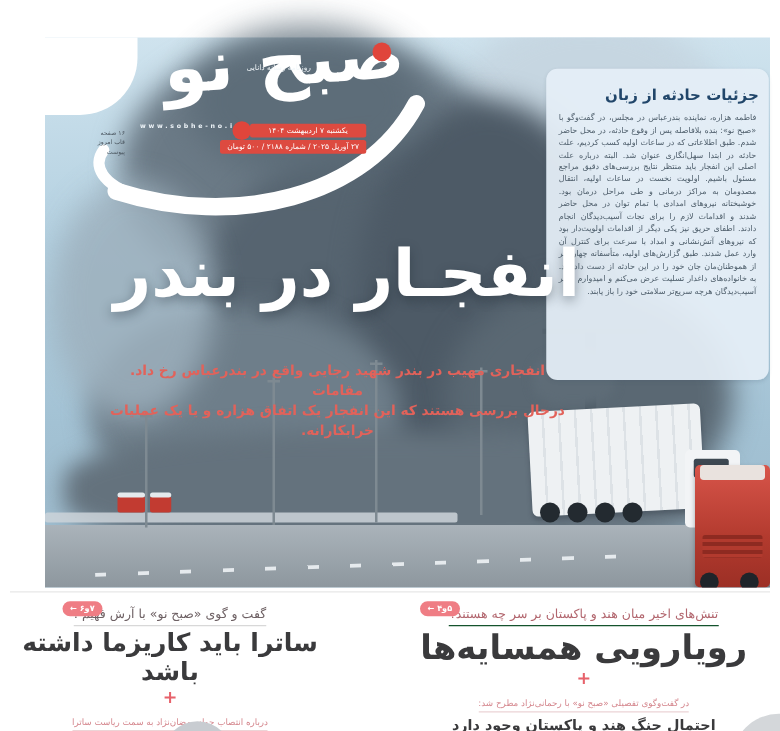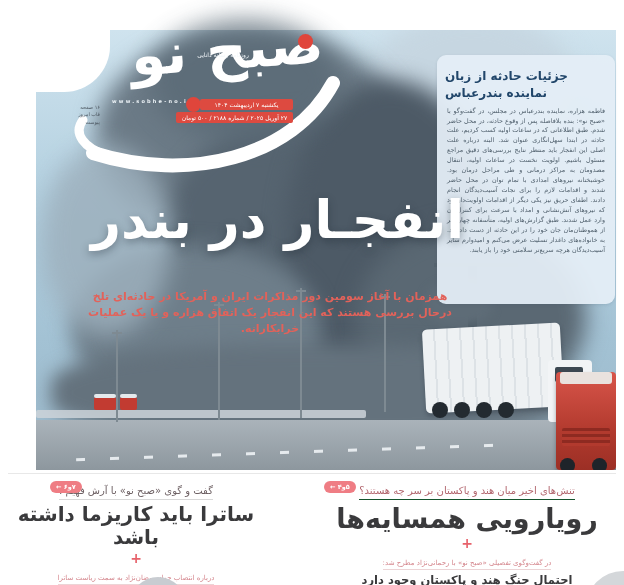--- a/index.html
+++ b/index.html
@@ -61,41 +61,41 @@
   #dot1{left:298px;top:34px;width:15px;height:15px;}
   #dot2{left:186px;top:97px;width:15px;height:15px;}
   .edbar{background:#dd4a40;border-radius:2px;height:11px;color:#fff;font-size:6px;
          line-height:11px;text-align:center;direction:rtl;overflow:hidden;}
   #edbar1{left:200px;top:99px;width:93px;}
   #edbar2{left:176px;top:112px;width:117px;}
   #sidenotes{left:70px;top:104px;width:30px;font-size:5px;line-height:1.45;color:#4d5862;direction:rtl;text-align:right;}
   
   #incident{left:437px;top:55px;width:178px;height:249px;background:rgba(228,238,246,.94);
             border-radius:9px;box-shadow:0 1px 3px rgba(60,80,100,.15);}
-  #incTitle{margin:13px 8px 4px;text-align:left;color:#21466a;font-weight:bold;font-size:12px;line-height:1.4;direction:rtl;}
+  #incTitle{margin:13px 8px 4px;text-align:right;color:#21466a;font-weight:bold;font-size:12px;line-height:1.4;direction:rtl;}
   #incBody{margin:5px 10px;font-size:6.4px;line-height:1.55;color:#4e5e6b;text-align:justify;direction:rtl;}
   
   #leadHead{left:80px;top:190px;width:395px;text-align:center;color:#fff;font-size:52px;font-weight:bold;
             direction:rtl;text-shadow:0 3px 9px rgba(30,40,50,.4);}
   #leadSub{left:85px;top:289px;width:370px;text-align:center;color:#e2625a;font-size:11px;font-weight:bold;
            line-height:1.45;direction:rtl;}
   .pagepill{display:inline-block;background:#dd4a40;color:#fff;font-size:7px;font-weight:bold;
             padding:1.5px 5px;border-radius:3px;vertical-align:middle;margin:0 4px;direction:rtl;}
   
   #divider{left:8px;top:473px;width:608px;height:1px;background:#e8e8e8;}
   .block{position:absolute;top:479px;text-align:center;direction:rtl;}
   #blockL{left:12px;width:248px;}
   #blockR{left:318px;width:298px;}
   .kickrow{position:relative;height:21px;}
   .kick{display:inline-block;font-size:10px;padding-bottom:3px;}
   #blockL .kick{color:#6e6164;border-bottom:1px solid #d8d8d8;}
   #blockR .kick{color:#b2666e;border-bottom:1px solid #14532d;}
   .badge{position:absolute;top:2px;background:#ef7d84;color:#fff;font-size:6.5px;font-weight:bold;
          padding:2px 6px;border-radius:8px;direction:rtl;}
-  #blockL .badge{left:38px;} #blockR .badge{left:6px;}
+  #blockL .badge{left:38px;} #blockR .badge{left:18px;}
   .bighead{font-weight:bold;color:#3a3a3c;margin-top:3px;line-height:1.15;}
   #blockL .bighead{font-size:20px;} #blockR .bighead{font-size:27px;}
   .plus{color:#e7626b;font-size:14px;font-weight:bold;line-height:1;margin-top:2px;}
   .subkick{display:inline-block;font-size:7px;color:#d4858c;border-bottom:1px solid #ecd4d6;padding-bottom:2px;margin-top:2px;}
   .subhead2{font-size:11.5px;font-weight:bold;color:#3a3a3c;margin-top:3px;}
   .partcircle{border-radius:50%;position:absolute;}
   #pc1{left:130px;top:577px;width:56px;height:56px;background:#c8ccd1;}
   #pc2{left:586px;top:571px;width:74px;height:74px;background:#d4d7da;}
 </style>
 </head>
@@ -156,28 +156,27 @@
   <div id="edbar2" class="abs edbar">۲۷ آوریل ۲۰۲۵ / شماره ۲۱۸۸ / ۵۰۰ تومان</div>
   <div id="sidenotes" class="abs">
     <div>۱۶ صفحه</div>
     <div>قاب امروز</div>
     <div>پیوست</div>
   </div>
 
   <div id="incident" class="abs">
     <div id="incTitle">
       <div>جزئیات حادثه از زبان</div>
-      <div>نماینده بندرعباس</div>
     </div>
     <div id="incBody">فاطمه هزاره، نماینده بندرعباس در مجلس، در گفت‌وگو با «صبح نو»: بنده بلافاصله پس از وقوع حادثه، در محل حاضر شدم. طبق اطلاعاتی که در ساعات اولیه کسب کردیم، علت حادثه در ابتدا سهل‌انگاری عنوان شد. البته درباره علت اصلی این انفجار باید منتظر نتایج بررسی‌های دقیق مراجع مسئول باشیم. اولویت نخست در ساعات اولیه، انتقال مصدومان به مراکز درمانی و طی مراحل درمان بود. خوشبختانه نیروهای امدادی با تمام توان در محل حاضر شدند و اقدامات لازم را برای نجات آسیب‌دیدگان انجام دادند. اطفای حریق نیز یکی دیگر از اقدامات اولویت‌دار بود که نیروهای آتش‌نشانی و امداد با سرعت برای کنترل آن وارد عمل شدند. طبق گزارش‌های اولیه، متأسفانه چهار نفر از هموطنان‌مان جان خود را در این حادثه از دست داده‌اند. به خانواده‌های داغدار تسلیت عرض می‌کنم و امیدوارم سایر آسیب‌دیدگان هرچه سریع‌تر سلامتی خود را باز یابند.</div>
   </div>
 
   <div id="leadHead" class="abs">انفجـار در بندر</div>
   <div id="leadSub" class="abs">
-    <div>همزمان با آغاز سومین دور مذاکرات ایران و آمریکا در حادثه‌ای تلخ</div>
+    <div>انفجاری مهیب در بندر شهید رجایی واقع در بندرعباس رخ داد. مقامات</div>
     <div>درحال بررسی هستند که این انفجار یک اتفاق هزاره و یا یک عملیات خرابکارانه.</div>
   </div>
 
   <div id="divider" class="abs"></div>
 
   <div id="blockL" class="block">
     <div class="kickrow">
       <span class="badge"><span>۷و۶</span> <span>←</span></span>
       <span class="kick">گفت و گوی «صبح نو» با آرش فهیم :</span>
     </div>

